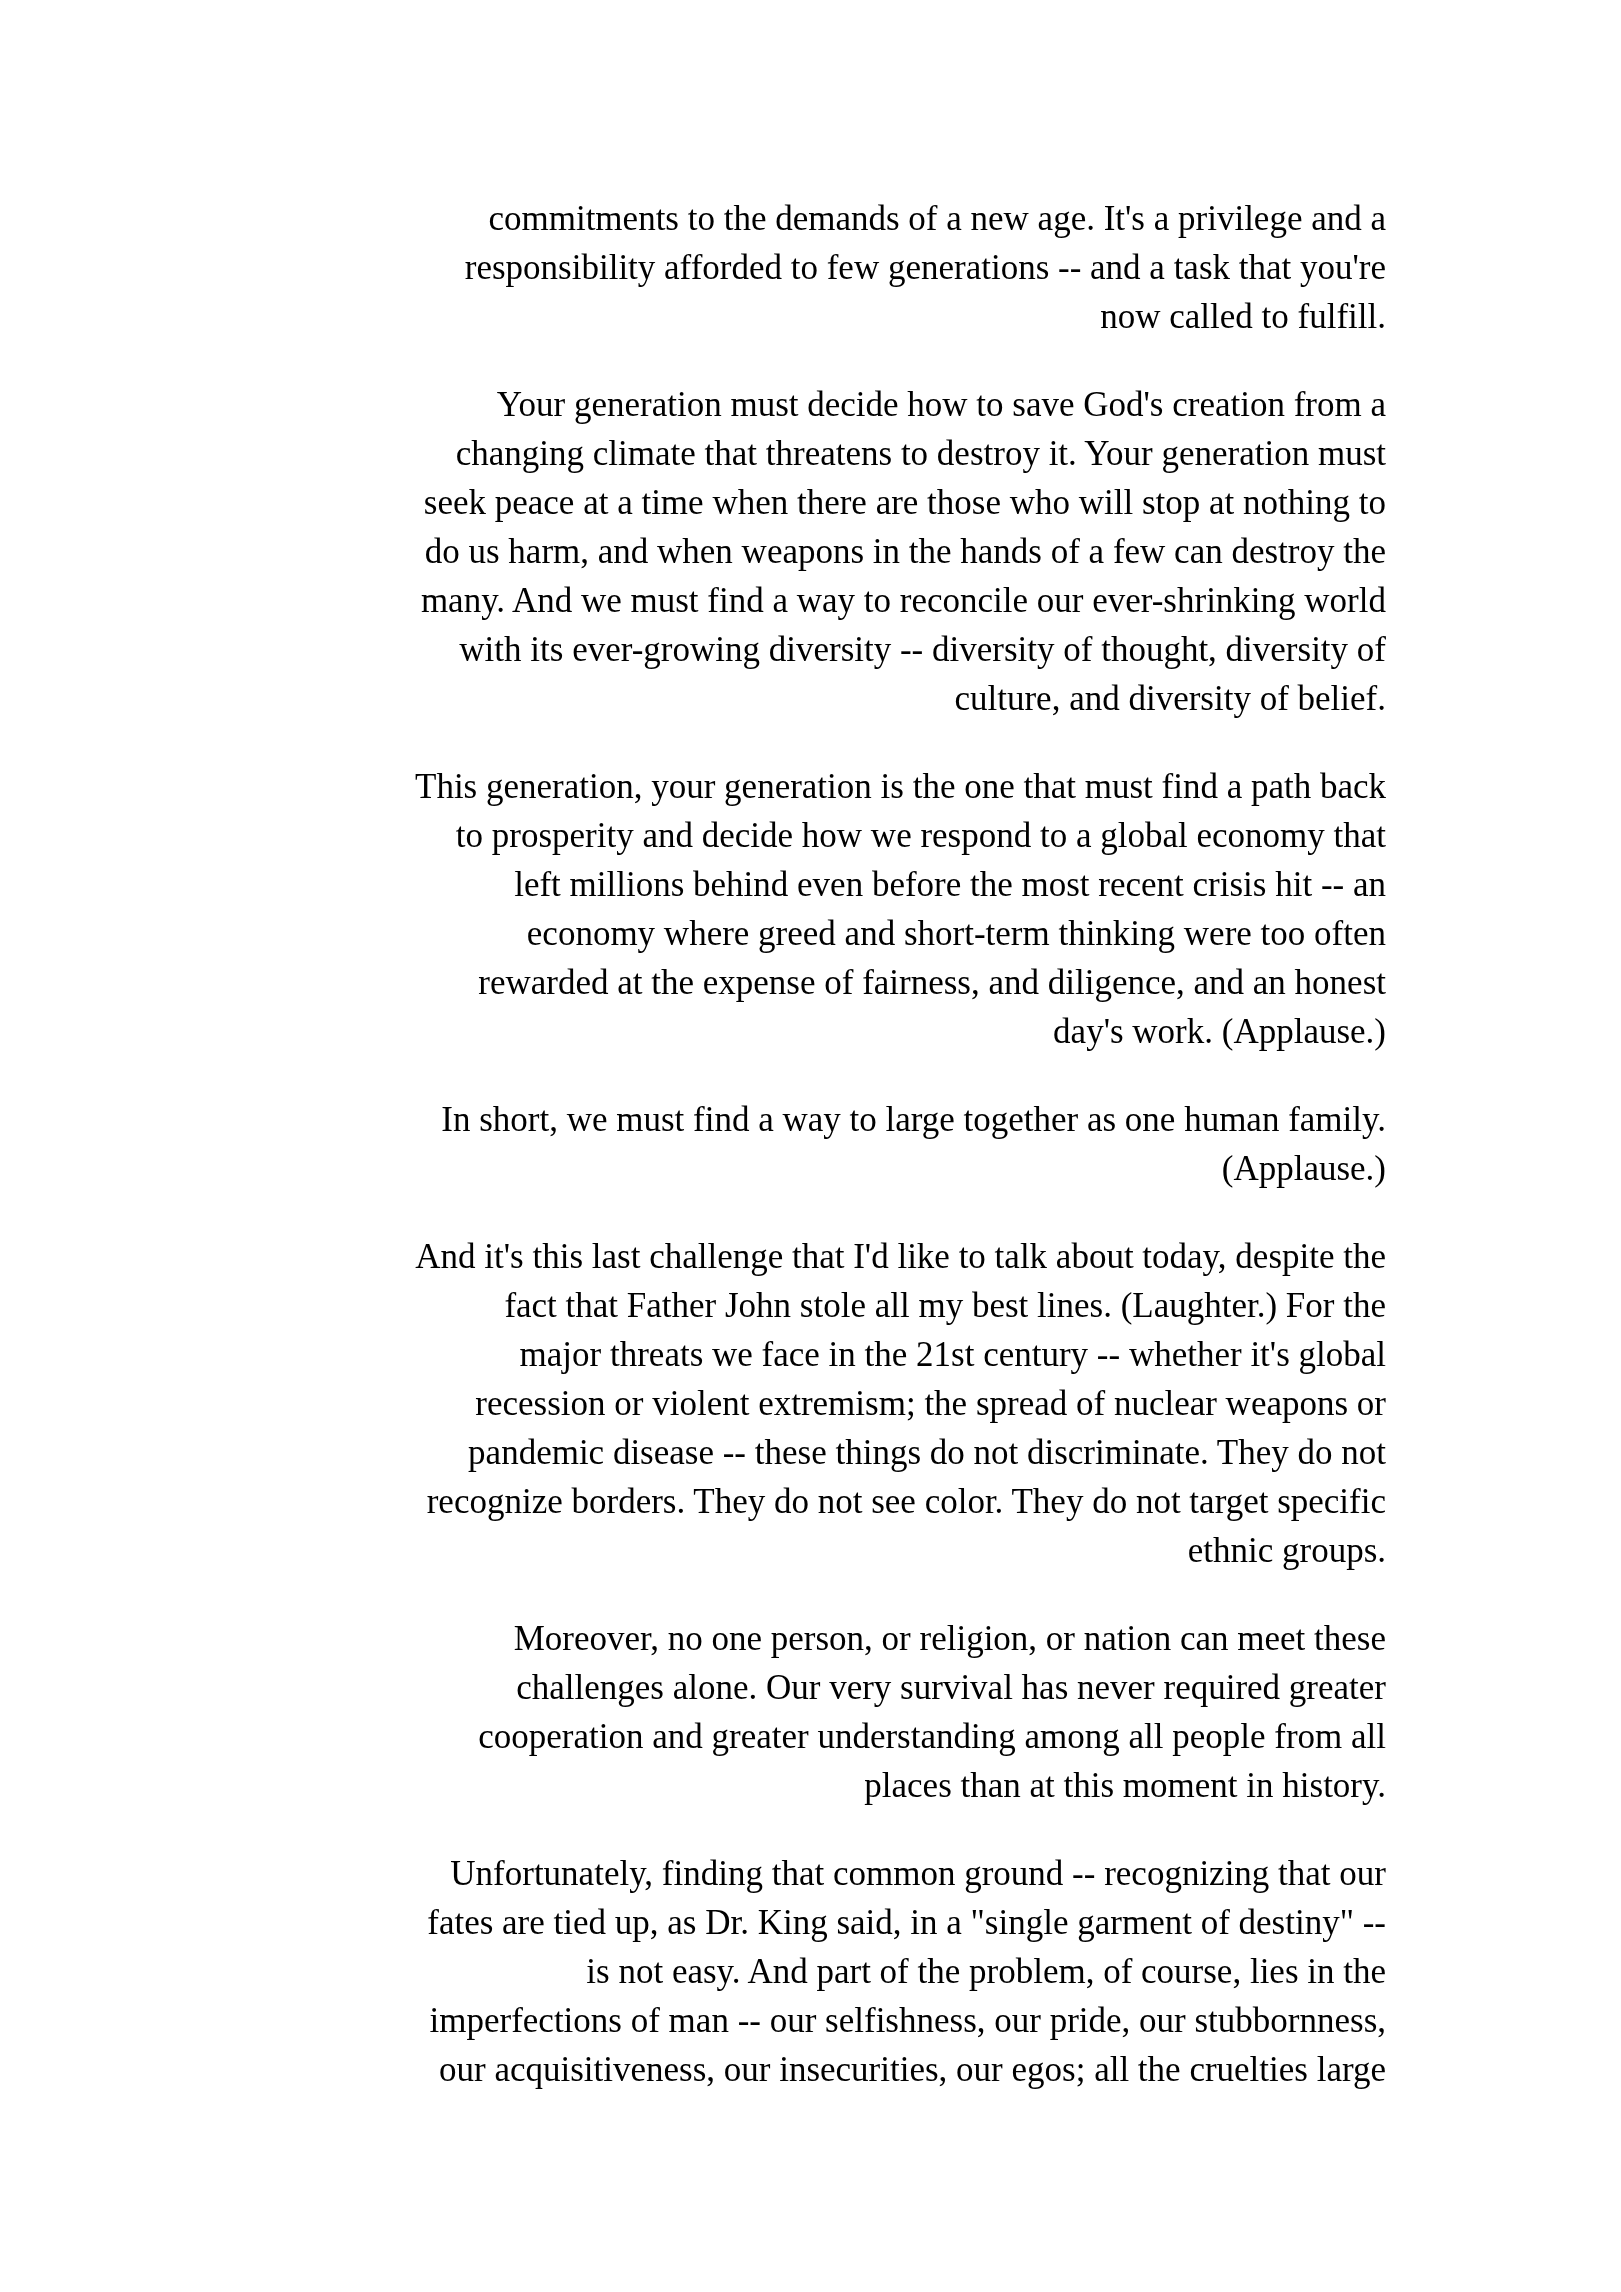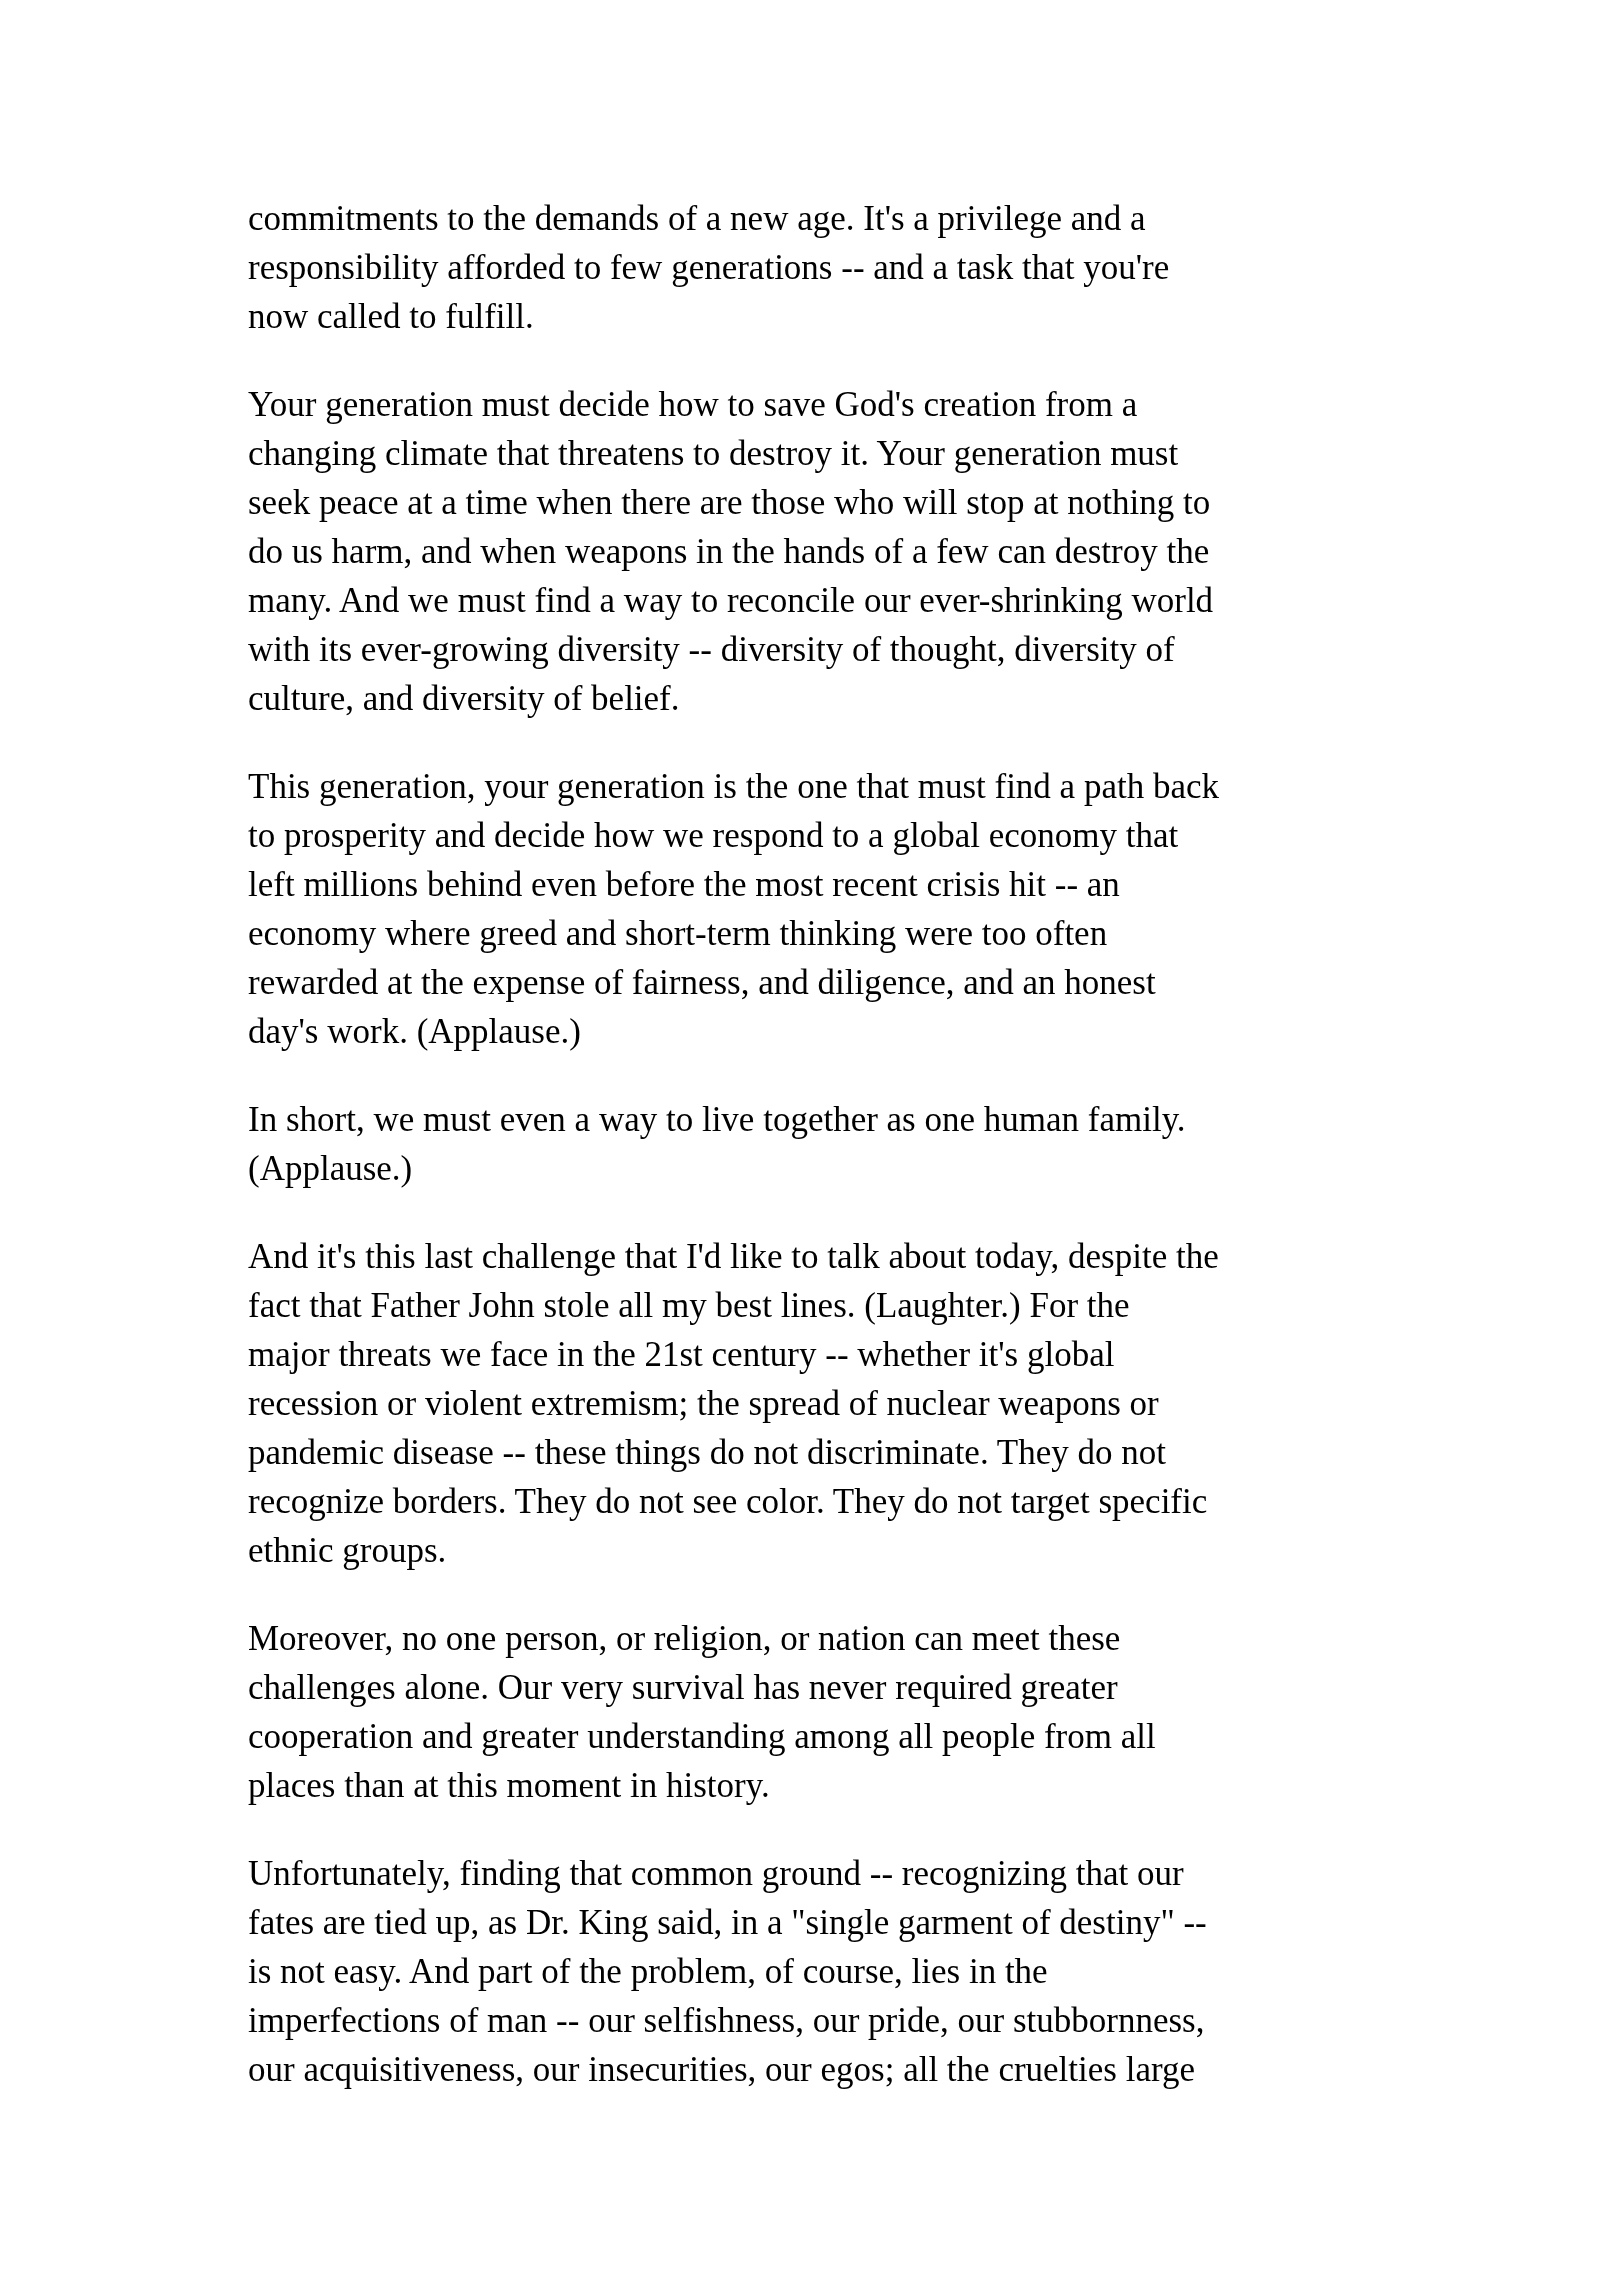--- a/index.html
+++ b/index.html
@@ -22,20 +22,21 @@
     left: 248px;
     right: 235px;
   }
   .text-block p {
     margin: 0 0 39px 0;
     font-size: 35px;
     line-height: 49px;
     white-space: pre;          
     letter-spacing: 0px;
     color: #000000;
+    text-align: right;
   }
 </style>
 </head>
 <body>
 
 <div class="page">
   <div class="text-block">
     <p>commitments to the demands of a new age. It's a privilege and a
 responsibility afforded to few generations -- and a task that you're
 now called to fulfill.</p>
@@ -45,21 +46,21 @@
 do us harm, and when weapons in the hands of a few can destroy the
 many. And we must find a way to reconcile our ever-shrinking world
 with its ever-growing diversity -- diversity of thought, diversity of
 culture, and diversity of belief.</p>
     <p>This generation, your generation is the one that must find a path back
 to prosperity and decide how we respond to a global economy that
 left millions behind even before the most recent crisis hit -- an
 economy where greed and short-term thinking were too often
 rewarded at the expense of fairness, and diligence, and an honest
 day's work. (Applause.)</p>
-    <p>In short, we must even a way to live together as one human family.
+    <p>In short, we must find a way to large together as one human family.
 (Applause.)</p>
     <p>And it's this last challenge that I'd like to talk about today, despite the
 fact that Father John stole all my best lines. (Laughter.) For the
 major threats we face in the 21st century -- whether it's global
 recession or violent extremism; the spread of nuclear weapons or
 pandemic disease -- these things do not discriminate. They do not
 recognize borders. They do not see color. They do not target specific
 ethnic groups.</p>
     <p>Moreover, no one person, or religion, or nation can meet these
 challenges alone. Our very survival has never required greater

